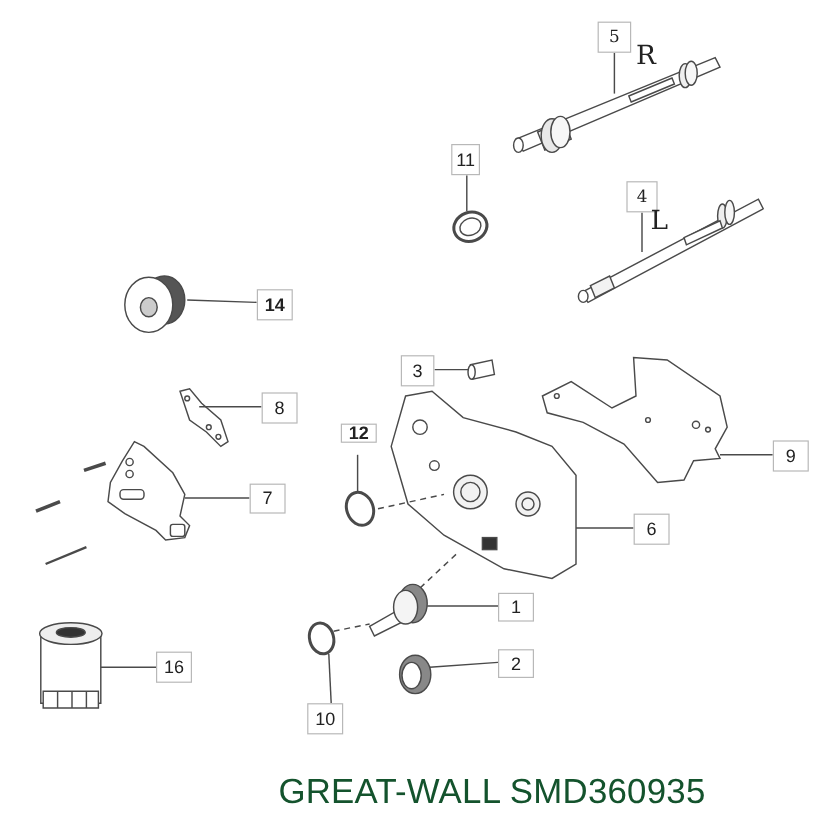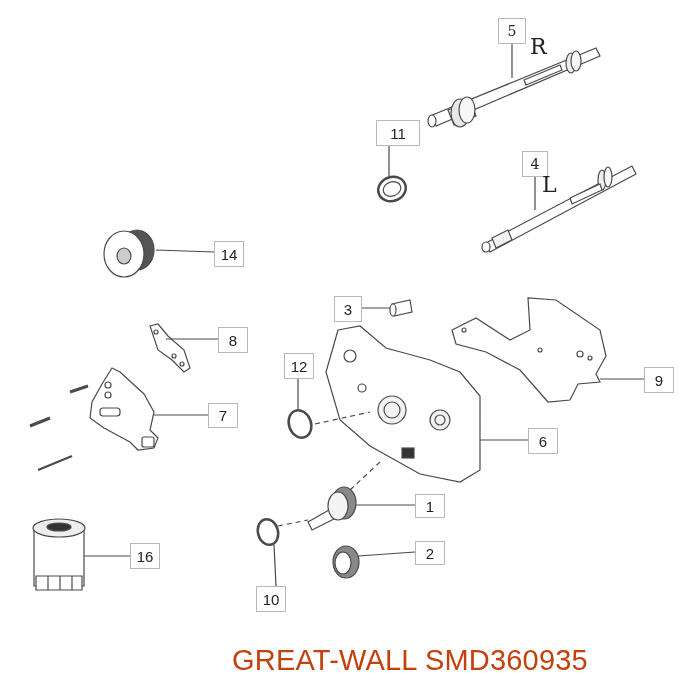--- a/index.html
+++ b/index.html
@@ -1,21 +1,21 @@
 <!DOCTYPE html>
 <html><head>
 <meta charset="utf-8">
 <style>
   html,body{margin:0;padding:0;background:#ffffff;}
   body{width:700px;height:700px;position:relative;overflow:hidden;font-family:"Liberation Sans",sans-serif;}
   #diagram{position:absolute;left:0;top:0;width:700px;height:700px;}
   .callout{position:absolute;background:#fff;border:1px solid #b8b8b8;font-family:"Liberation Sans",sans-serif;font-size:15px;color:#222;display:flex;align-items:center;justify-content:center;box-sizing:border-box;}
   .callout.serif{font-family:"DejaVu Serif",serif;font-size:14px;}
   .side-label{position:absolute;font-family:"DejaVu Serif",serif;font-size:22px;color:#222;}
-  #caption{position:absolute;left:232px;top:644px;font-size:29px;color:#c2410c;letter-spacing:0.2px;font-family:"Liberation Sans",sans-serif;white-space:nowrap;}
+  #caption{position:absolute;left:232px;top:644px;font-size:29px;color:#14532d;letter-spacing:0.2px;font-family:"Liberation Sans",sans-serif;white-space:nowrap;}
 </style>
 </head>
 <body>
 
 <svg id="diagram" viewBox="0 0 700 700" xmlns="http://www.w3.org/2000/svg" fill="none" stroke="#4a4a4a" stroke-width="1.2">
 
   <g>
     <path d="M430 116 L596 48 L600 56 L436 126 Z" fill="#fff"></path>
     <ellipse cx="432" cy="121" rx="4" ry="6" fill="#fff"></ellipse>
     <path d="M448 110 L470 101 L476 116 L454 125 Z" fill="#f2f2f2"></path>
@@ -138,21 +138,21 @@
 <div class="callout" style="left:415px;top:494px;width:30px;height:24px;">1</div>
 <div class="callout" style="left:415px;top:541px;width:30px;height:24px;">2</div>
 <div class="callout" style="left:334px;top:296px;width:28px;height:26px;">3</div>
 <div class="callout serif" style="left:522px;top:151px;width:26px;height:26px;">4</div>
 <div class="callout serif" style="left:498px;top:18px;width:28px;height:26px;">5</div>
 <div class="callout" style="left:528px;top:428px;width:30px;height:26px;">6</div>
 <div class="callout" style="left:208px;top:403px;width:30px;height:25px;">7</div>
 <div class="callout" style="left:218px;top:327px;width:30px;height:26px;">8</div>
 <div class="callout" style="left:644px;top:367px;width:30px;height:26px;">9</div>
 <div class="callout" style="left:256px;top:586px;width:30px;height:26px;">10</div>
-<div class="callout" style="left:376px;top:120px;width:44px;height:26px;">11</div>
-<div class="callout" style="left:284px;top:353px;width:30px;height:26px;">12</div>
+<div class="callout" style="left:376px;top:120px;width:24px;height:26px;">11</div>
+<div class="callout" style="left:284px;top:353px;width:30px;height:16px;font-weight:bold;">12</div>
 <div class="callout" style="left:130px;top:543px;width:30px;height:26px;">16</div>
-<div class="callout" style="left:214px;top:241px;width:30px;height:26px;">14</div>
+<div class="callout" style="left:214px;top:241px;width:30px;height:26px;font-weight:bold;">14</div>
 
 <div class="side-label" style="left:530px;top:34px;">R</div>
 <div class="side-label" style="left:542px;top:172px;">L</div>
 
 <div id="caption">GREAT-WALL SMD360935</div>
 
 </body></html>

